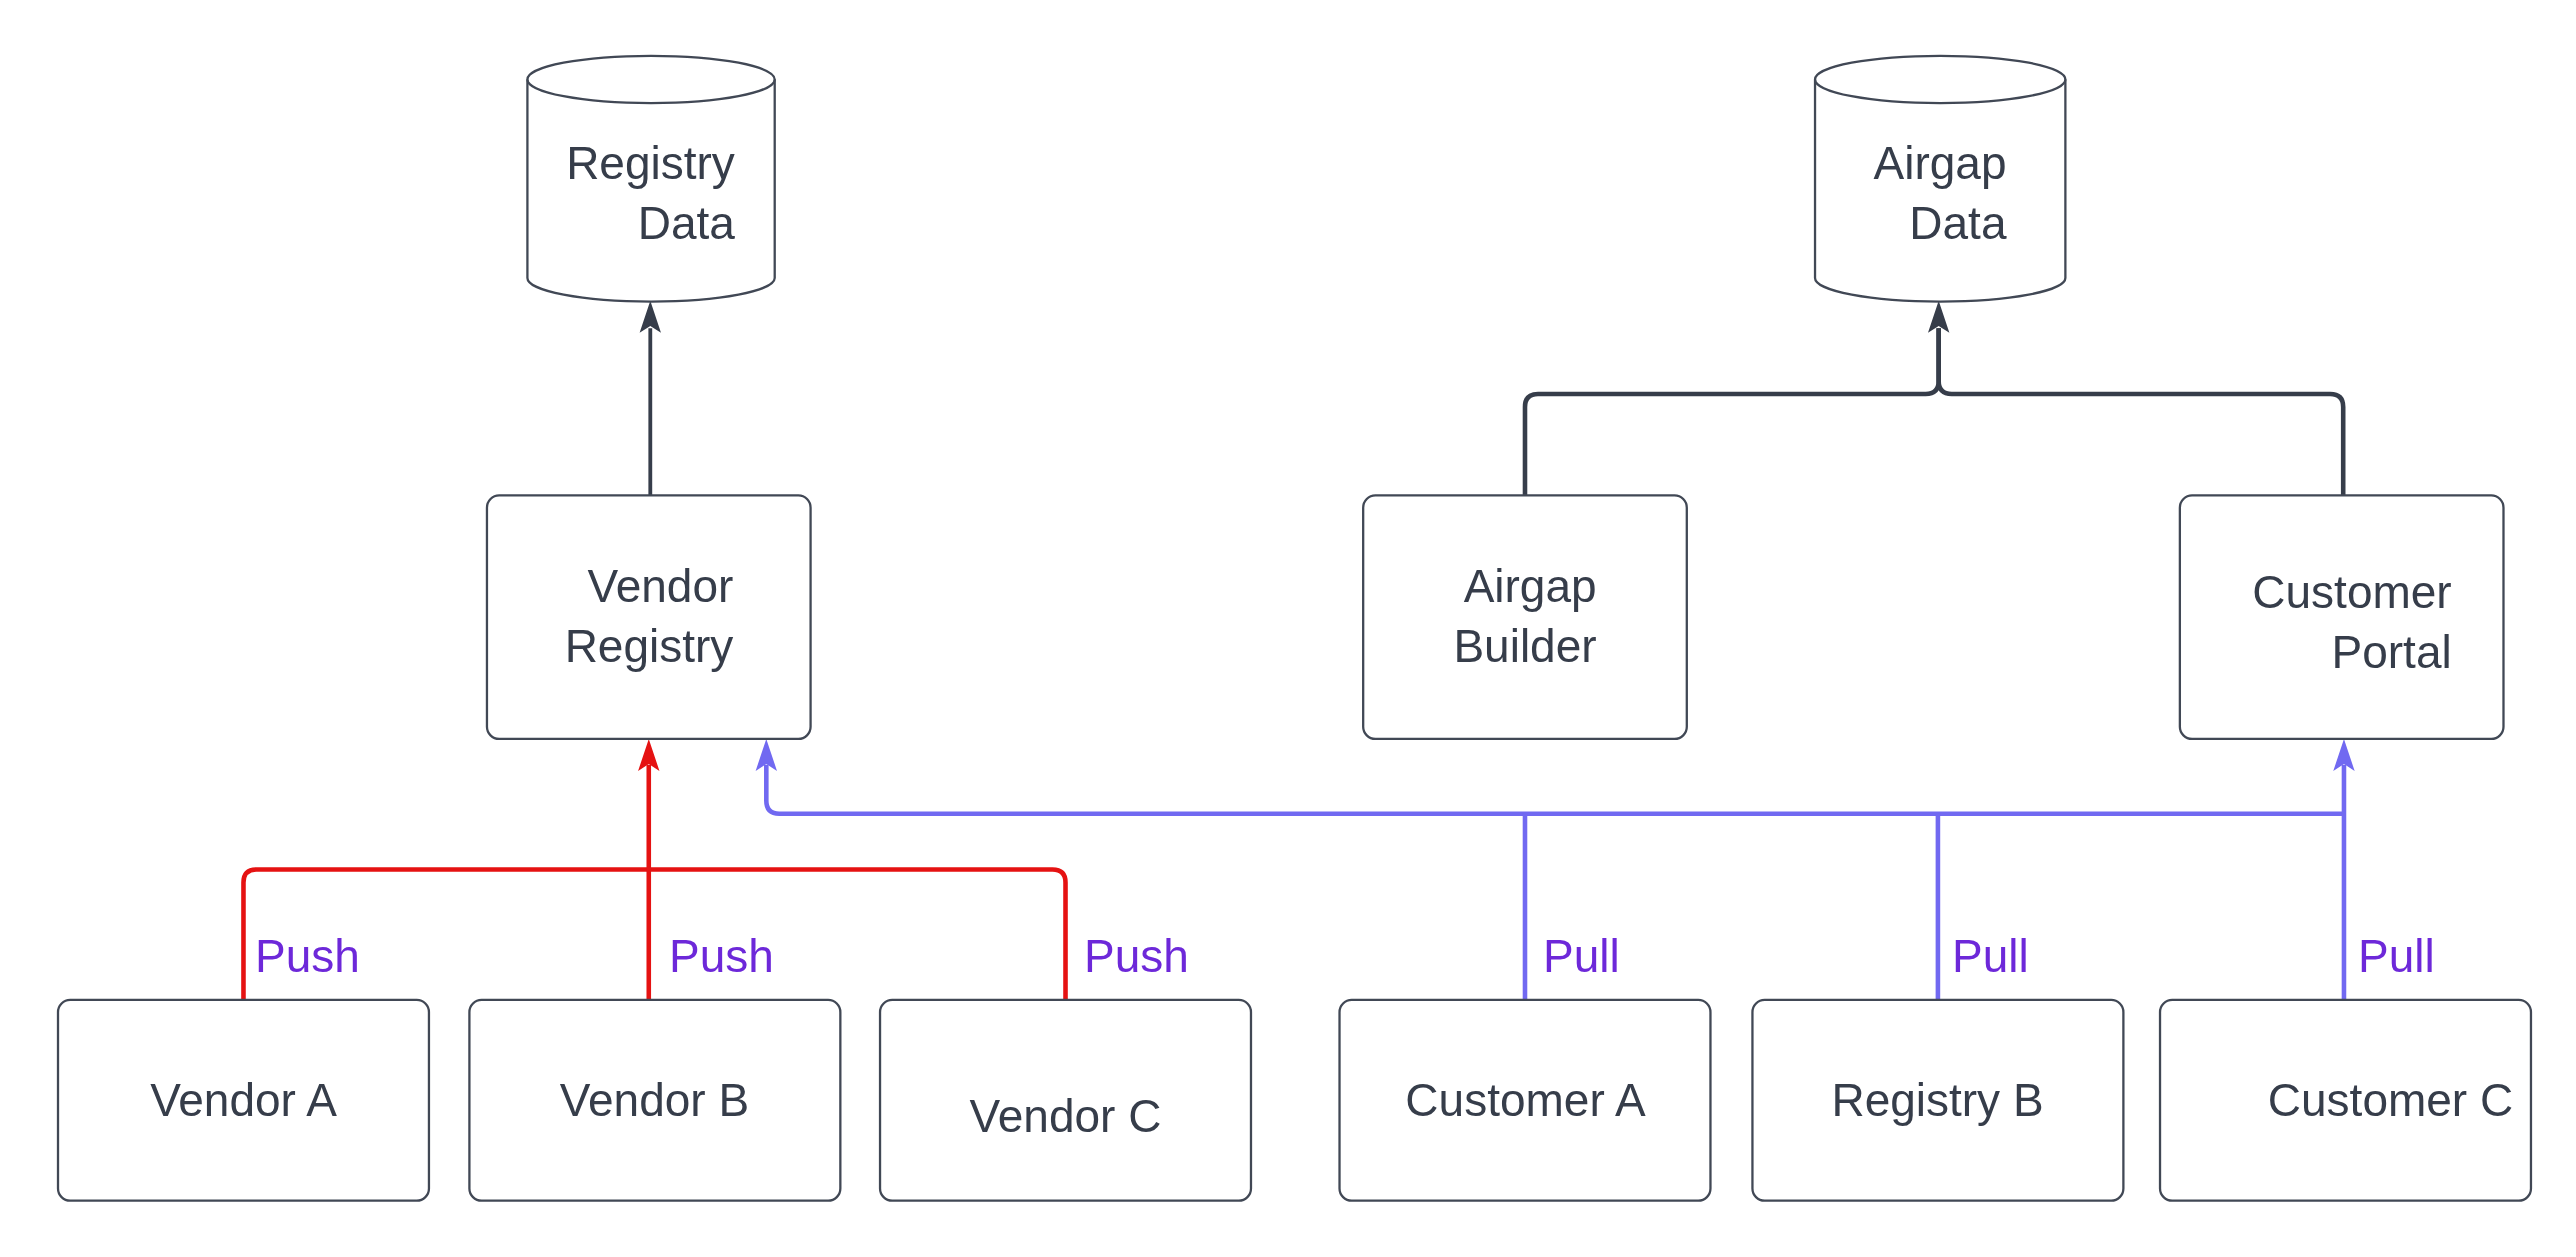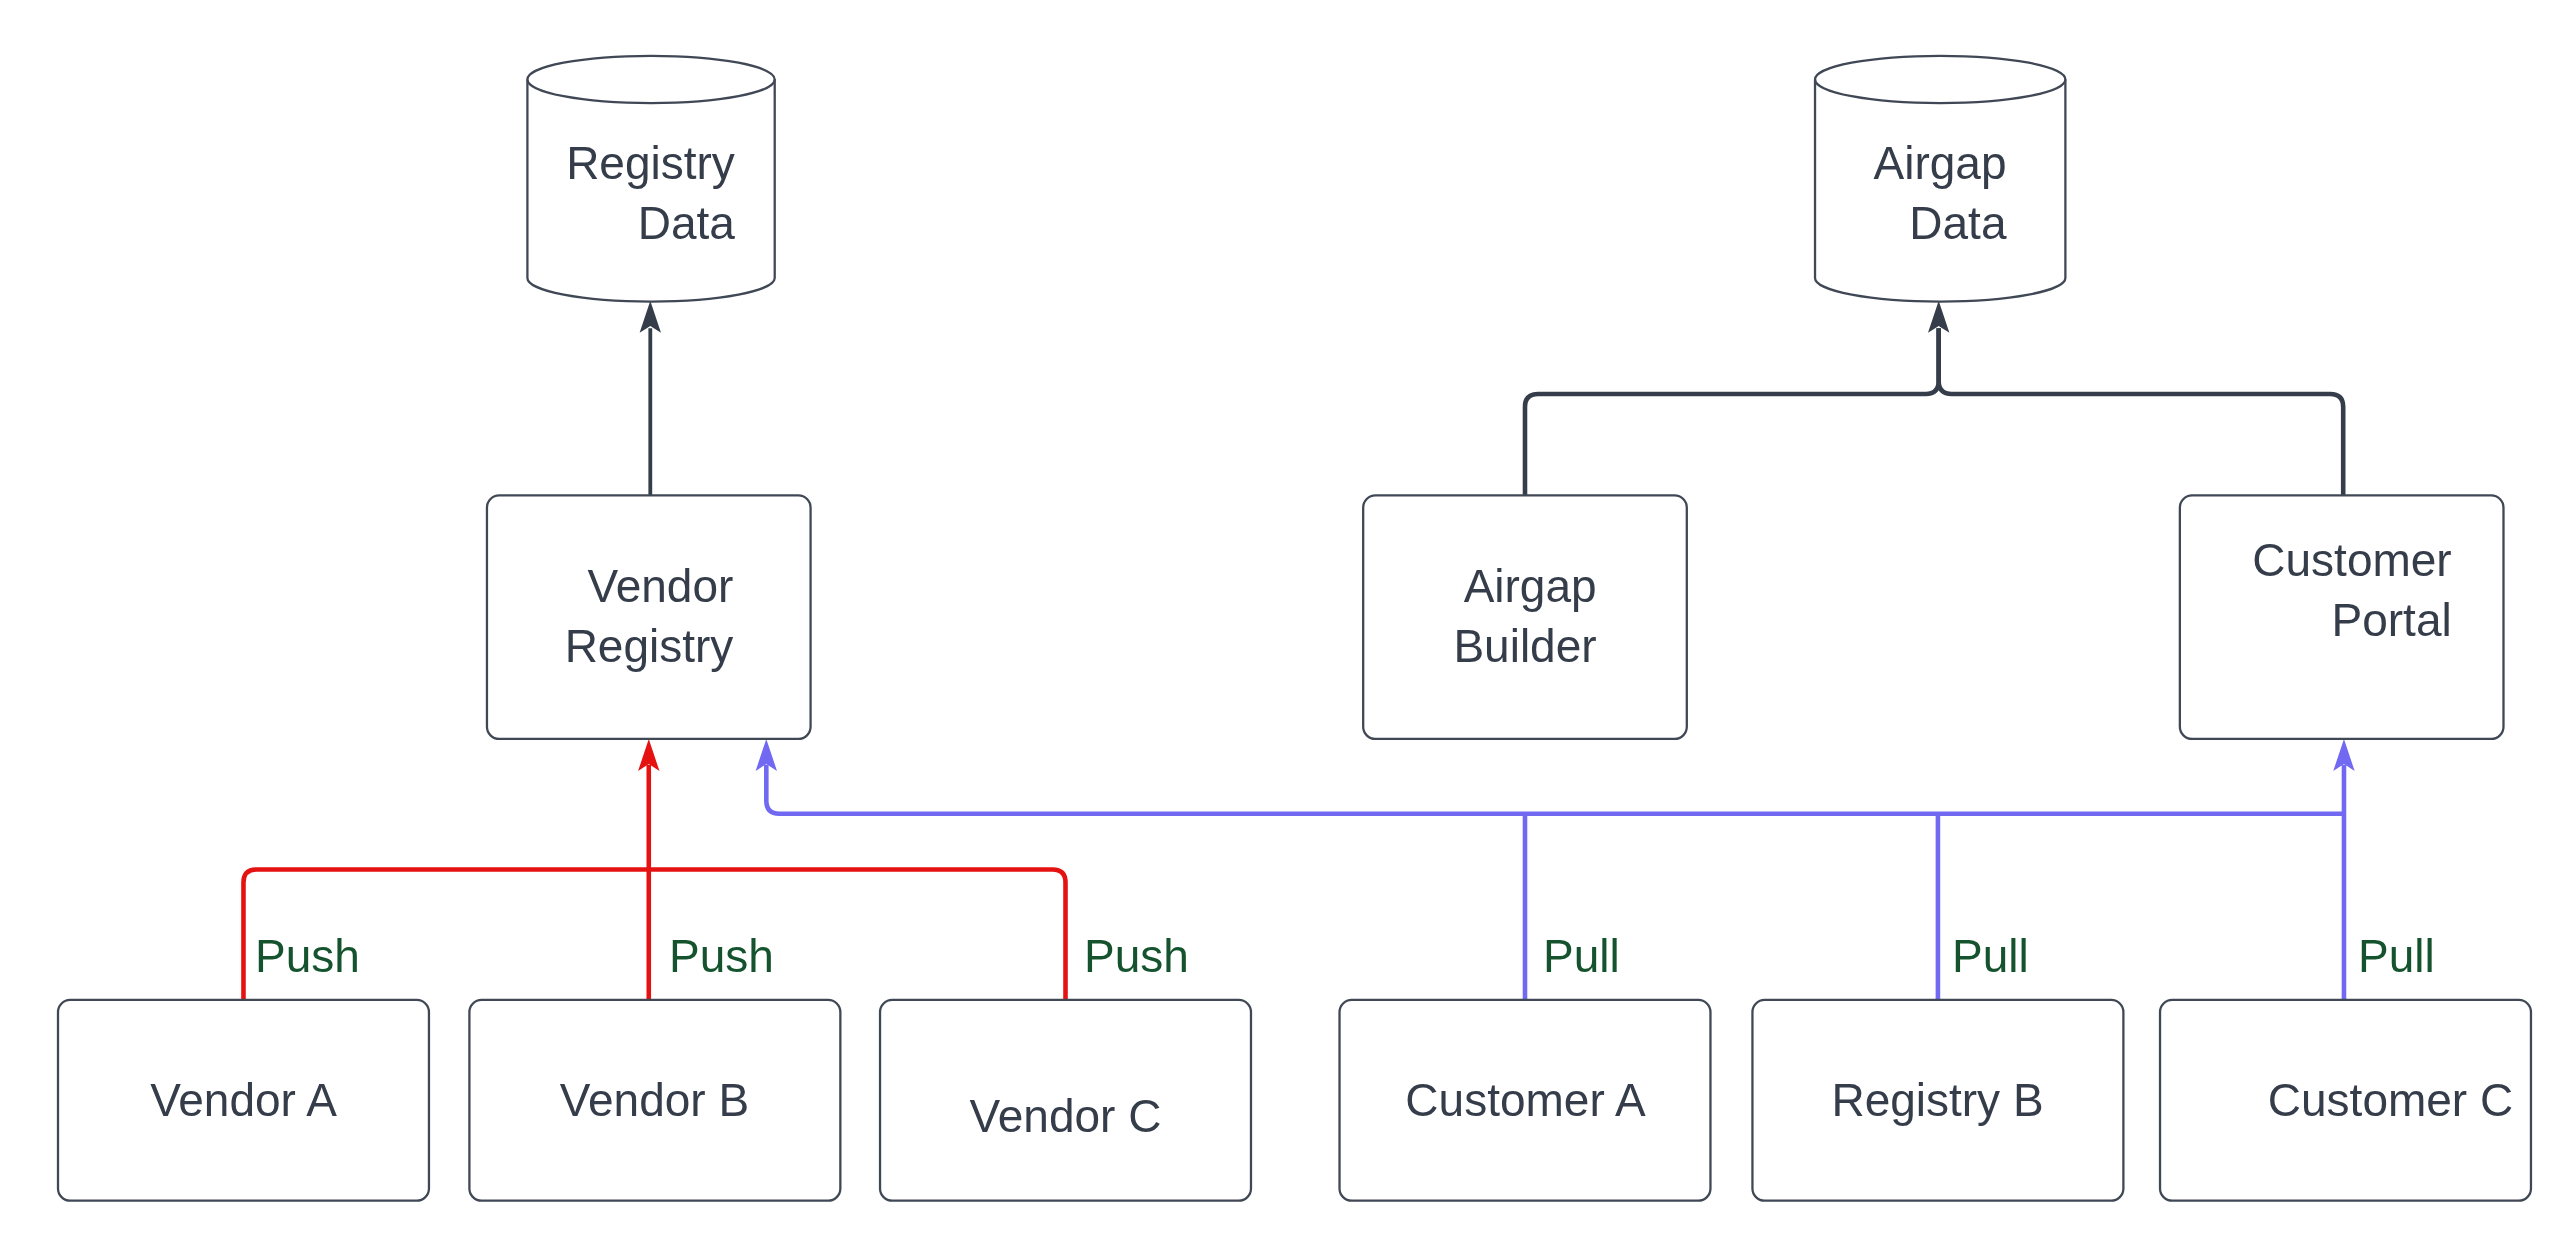--- a/index.html
+++ b/index.html
@@ -26,21 +26,21 @@
     text-align: right;
     white-space: pre-line;
     color: #363d4a;
     font-size: 46px;
     line-height: 1.3;
     pointer-events: none;
   }
   .edge-label {
     position: absolute;
     transform: translateY(-50%);
-    color: #14532d;
+    color: #6d28d9;
     font-size: 46px;
     line-height: 1.1;
     background: #ffffff;
     pointer-events: none;
   }
 </style>
 </head>
 <body>
 
 <div class="stage">
@@ -100,21 +100,21 @@
 
   <div class="node-label" style="left:1815px; top:88px; width:250px; height:211px;">Airgap
 Data</div>
 
   <div class="node-label" style="left:487px; top:495px; width:324px; height:243px;">Vendor
 Registry</div>
 
   <div class="node-label" style="left:1363px; top:495px; width:324px; height:243px;">Airgap
 Builder</div>
 
-  <div class="node-label" style="left:2180px; top:469px; width:344px; height:243px;">Customer
+  <div class="node-label" style="left:2180px; top:501px; width:344px; height:243px;">Customer
 Portal</div>
 
   <div class="node-label" style="left:58px; top:1000px; width:371px; height:201px;">Vendor A</div>
 
   <div class="node-label" style="left:469px; top:1000px; width:371px; height:201px;">Vendor B</div>
 
   <div class="node-label" style="left:880px; top:1000px; width:371px; height:201px;margin-top:16px;">Vendor C</div>
 
   <div class="node-label" style="left:1340px; top:1000px; width:371px; height:201px;">Customer A</div>
 

